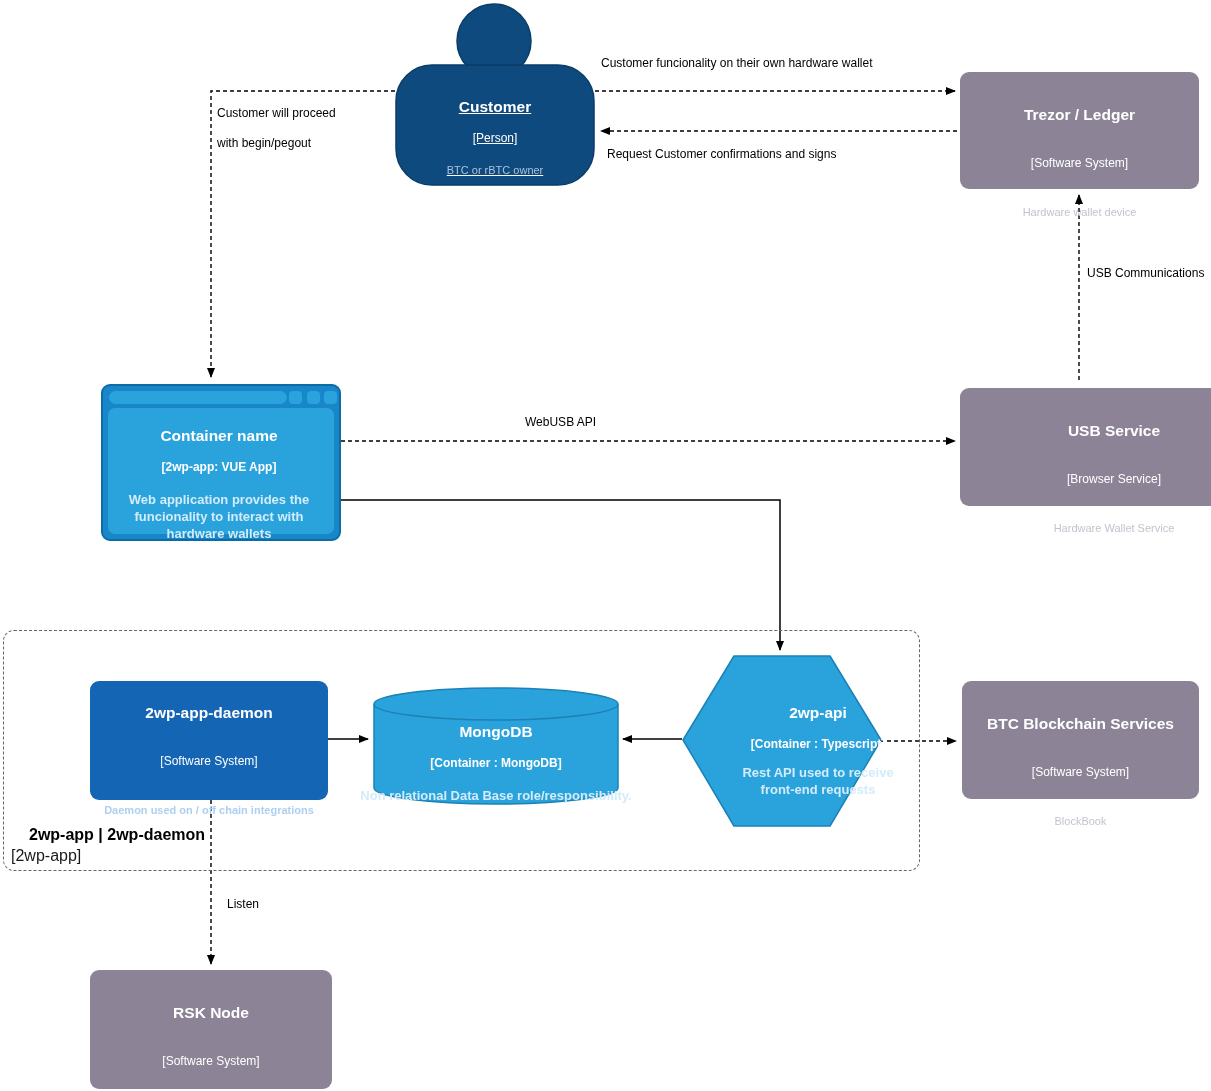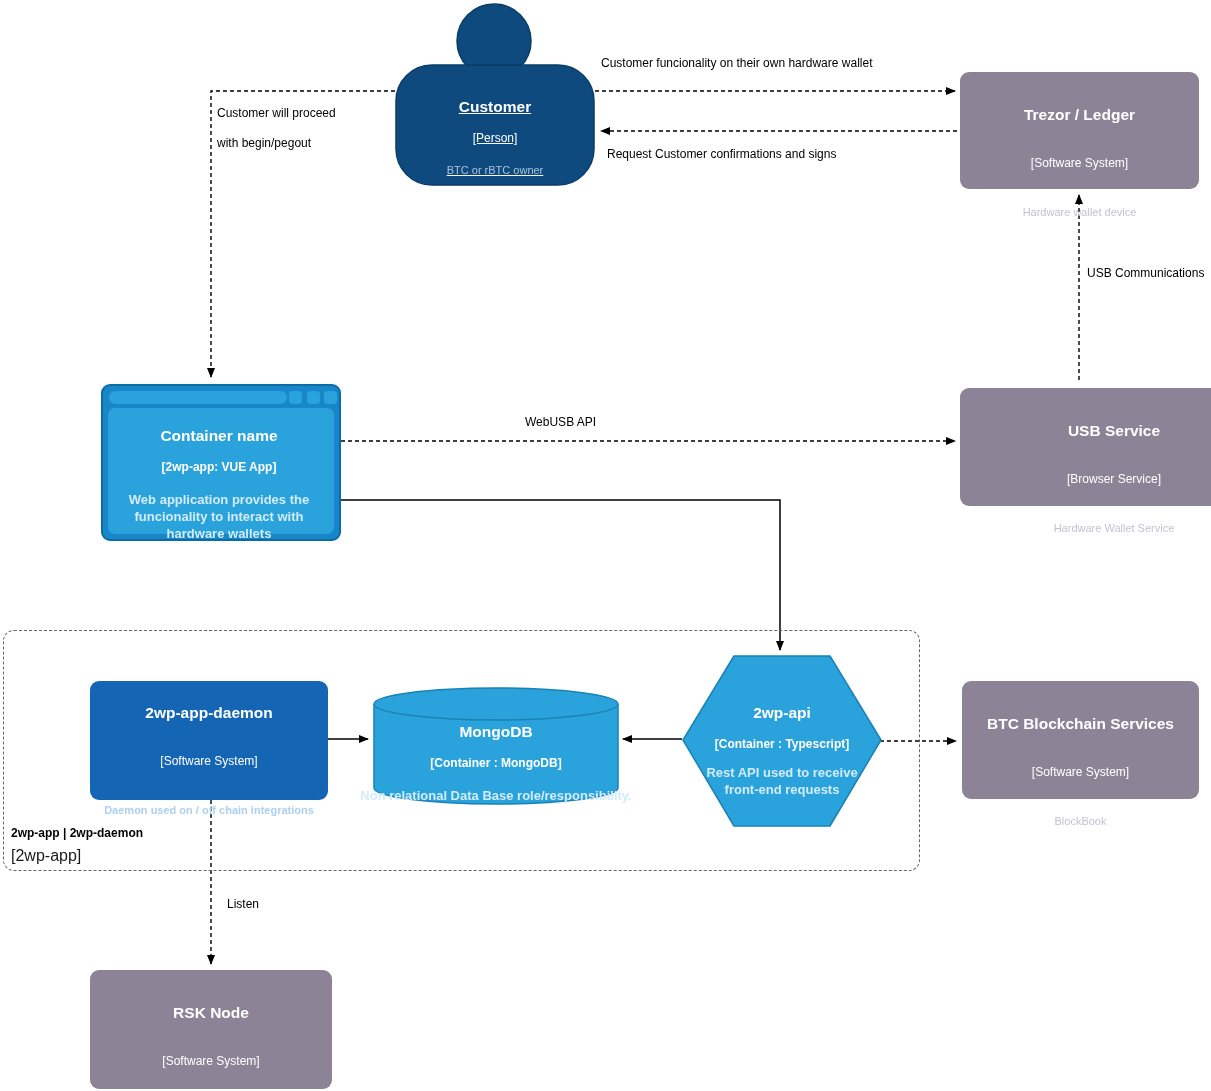--- a/index.html
+++ b/index.html
@@ -29,21 +29,21 @@
   #webapp-frame{position:absolute;left:101px;top:384px;width:240px;height:157px;
     background:var(--browser_frame);border:2px solid var(--browser_border);border-radius:9px;box-sizing:border-box;}
   #webapp-addressbar{position:absolute;left:6px;top:5px;width:178px;height:13px;border-radius:7px;background:var(--container_fill);}
   .webapp-btn{position:absolute;top:5px;width:13px;height:13px;border-radius:4px;background:var(--container_fill);}
   #webapp-inner{position:absolute;left:5px;top:22px;width:226px;height:126px;border-radius:7px;background:var(--container_fill);}
   
   .elabel{position:absolute;font-size:12px;color:#000;white-space:nowrap;}
   
   #boundary{position:absolute;left:3px;top:630px;width:917px;height:241px;
     border:1.6px dashed var(--boundary);border-radius:11px;box-sizing:border-box;}
-  #boundary-title{position:absolute;left:11px;top:826px;font-size:12px;font-weight:bold;color:#000;}
+  #boundary-title{position:absolute;left:29px;top:826px;font-size:16px;font-weight:bold;color:#000;}
   #boundary-subtitle{position:absolute;left:11px;top:847px;font-size:16px;color:#1a1a1a;}
   .nw{white-space:nowrap;}
 </style>
 </head>
 <body>
 
 <div id="canvas">
 
   <svg class="layer" width="1211" height="1091">
     <defs>
@@ -114,21 +114,21 @@
   </svg>
   <div class="shape-text bold" style="left:373px;top:687px;width:246px;height:118px;padding:35px 2px 0 2px;">
     <div class="t">MongoDB</div>
     <div class="s">[Container : MongoDB]</div>
     <div class="d lightblue-desc nw">Non relational Data Base role/responsibility.</div>
   </div>
 
   <svg class="layer" width="200" height="172" style="left:682px;top:655px;">
     <polygon points="1,85 52,1 148,1 199,85 148,171 52,171" stroke-linejoin="round" style="fill:var(--container_fill);stroke:var(--container_stroke);stroke-width:1.5"></polygon>
   </svg>
-  <div class="shape-text bold" style="left:682px;top:655px;width:200px;height:182px;padding:48px 7px 0 7px;">
+  <div class="shape-text bold" style="left:718px;top:655px;width:200px;height:182px;padding:48px 7px 0 7px;">
     <div class="t">2wp-api</div>
     <div class="s">[Container : Typescript]</div>
     <div class="d lightblue-desc" style="margin-top:12px;">Rest API used to receive front-end requests</div>
   </div>
 
   <div class="node ext" style="left:962px;top:681px;width:237px;height:118px;">
     <div class="t">BTC Blockchain Services</div>
     <div class="s">[Software System]</div>
     <div class="d">BlockBook</div>
   </div>

